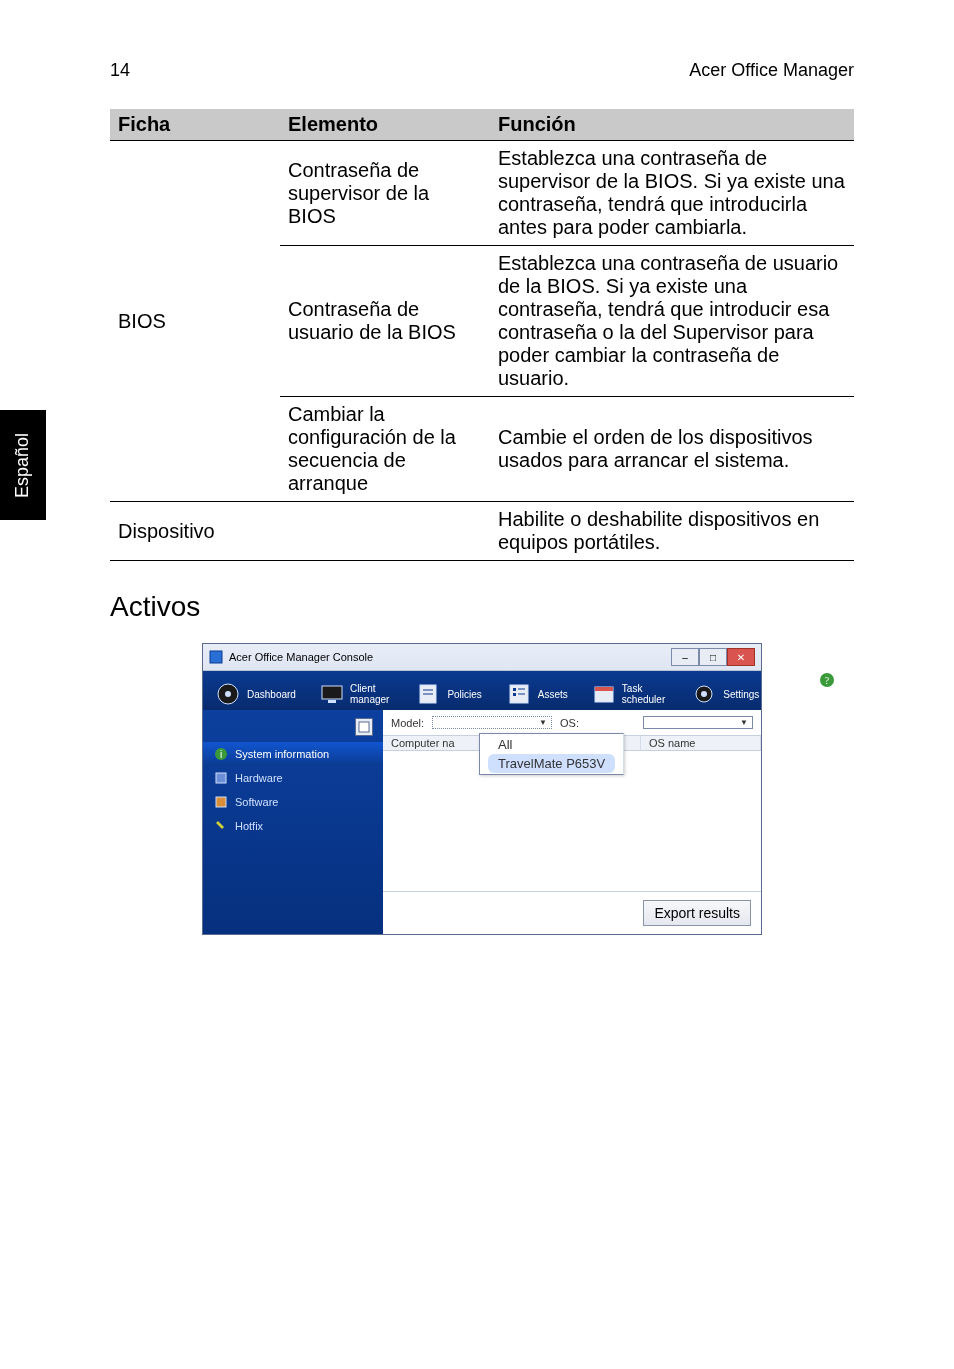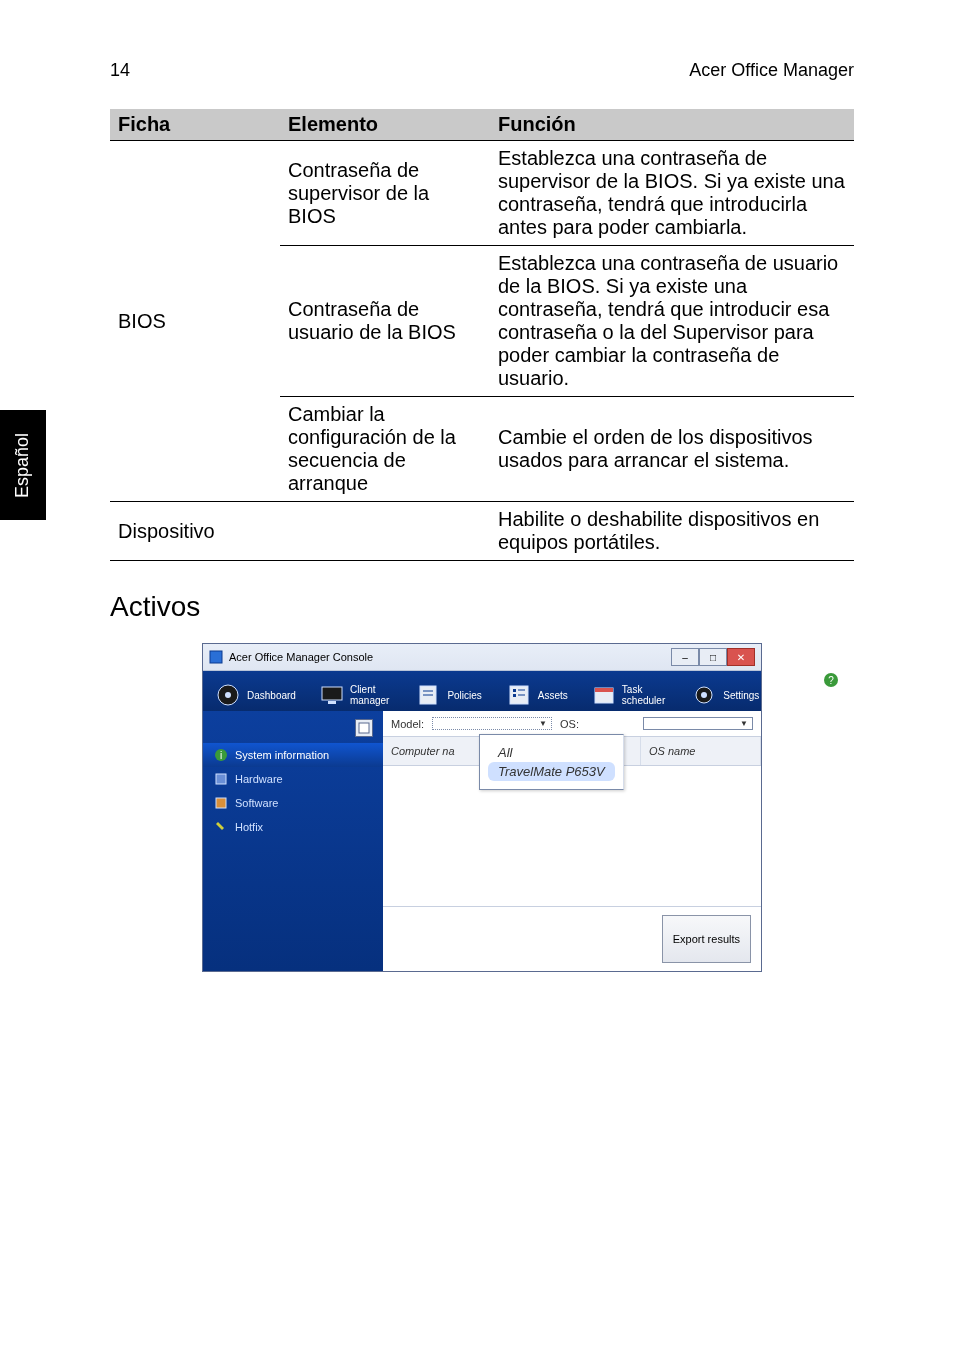--- a/index.html
+++ b/index.html
@@ -64,49 +64,49 @@
     background: linear-gradient(#0b3a90,#072b6e);
     display: flex;
     align-items: flex-end;
     padding: 8px 10px 4px 10px;
     gap: 22px;
     color: #fff;
     font-size: 10px;
   }
   .navitem { display: flex; flex-direction: row; align-items:center; gap:4px; cursor:pointer; }
   .nav-icon { width:30px; height:24px; display:flex; align-items:center; justify-content:center; }
-  .brand { margin-left:auto; font-style:italic; font-size:24px; padding-right:6px; position:relative; }
+  .brand { margin-left:auto; font-style:italic; font-size:24px; padding-right:6px; position:relative;font-family:Liberation Serif, serif; }
   .brand .help { position:absolute; top:-6px; right:-4px; width:14px;height:14px;border-radius:50%;background:#3a9a3a;color:#fff;font-size:10px;display:flex;align-items:center;justify-content:center; font-style:normal;}
   .ss-body { display:flex; min-height:220px; }
   .ss-sidebar { width:180px; background: linear-gradient(#0c3f9e,#06307e); padding: 8px 0; }
   .sb-top { display:flex; justify-content:flex-end; padding: 0 10px 6px 10px; }
   .sb-top .new-icon { width:18px;height:18px;background:#e8edf5;border:1px solid #5a6a90;display:flex;align-items:center;justify-content:center; }
   .sb-item { display:flex; align-items:center; gap:6px; padding:4px 10px; color:#cfe0ff; font-size:11px; }
   .sb-item.selected { background: linear-gradient(#1055d0,#0b3a90); color:#fff; }
   .sb-ico { width:16px;height:16px;display:flex;align-items:center;justify-content:center; }
   .ss-main { flex:1; background:#fff; padding: 0; }
   .filter-row { display:flex; align-items:center; gap:8px; padding:6px 8px; border-bottom:1px solid #c8d0e0; font-size:11px; color:#333; }
   .filter-row label { color:#333; }
   .combo { border:1px dotted #7a8aa8; padding:1px 4px; display:flex; align-items:center; gap:4px; min-width:120px; background:#fff; }
   .combo2 { border:1px solid #7a8aa8; padding:1px 4px; display:flex; align-items:center; gap:4px; min-width:110px; background:#fff; margin-left:auto; }
   .tri { font-size:8px; }
   .t-headers { display:flex; background:#eef1f7; border-bottom:1px solid #c8d0e0; font-size:11px; color:#333; position:relative; }
-  .t-headers > div { padding:8px 8px; border-right:1px solid #d6ddea;font-style:italic; }
+  .t-headers > div { padding:1px 8px; border-right:1px solid #d6ddea; }
   .th-name { width:100px; }
   .th-model { flex:1; }
   .th-os { width:120px; border-right:none; }
   .dropdown-overlay {
     position:absolute; top:-3px; left:96px; background:#fff; border:1px solid #7a8aa8;
     font-size:13px; z-index:10; box-shadow:1px 1px 3px rgba(0,0,0,0.2);
   }
   .dropdown-overlay div { padding:2px 10px; }
   .dropdown-overlay .sel { background:#cfe0ff;border-radius:6px; }
   .t-body { height:140px; }
   .ss-footer { display:flex; justify-content:flex-end; padding:8px 10px; border-top:1px solid #c8d0e0; }
-  .export-btn { border:1px solid #8a94a8; background:linear-gradient(#f7f8fa,#e4e7ee); padding:17px 10px; font-size:11px; }
+  .export-btn { border:1px solid #8a94a8; background:linear-gradient(#f7f8fa,#e4e7ee); padding:4px 10px; font-size:14px; }
   svg { display:block; }
 </style>
 </head>
 <body>
 
 <div class="side-tab">
   <span>Español</span>
 </div>
 
 <div class="page">

